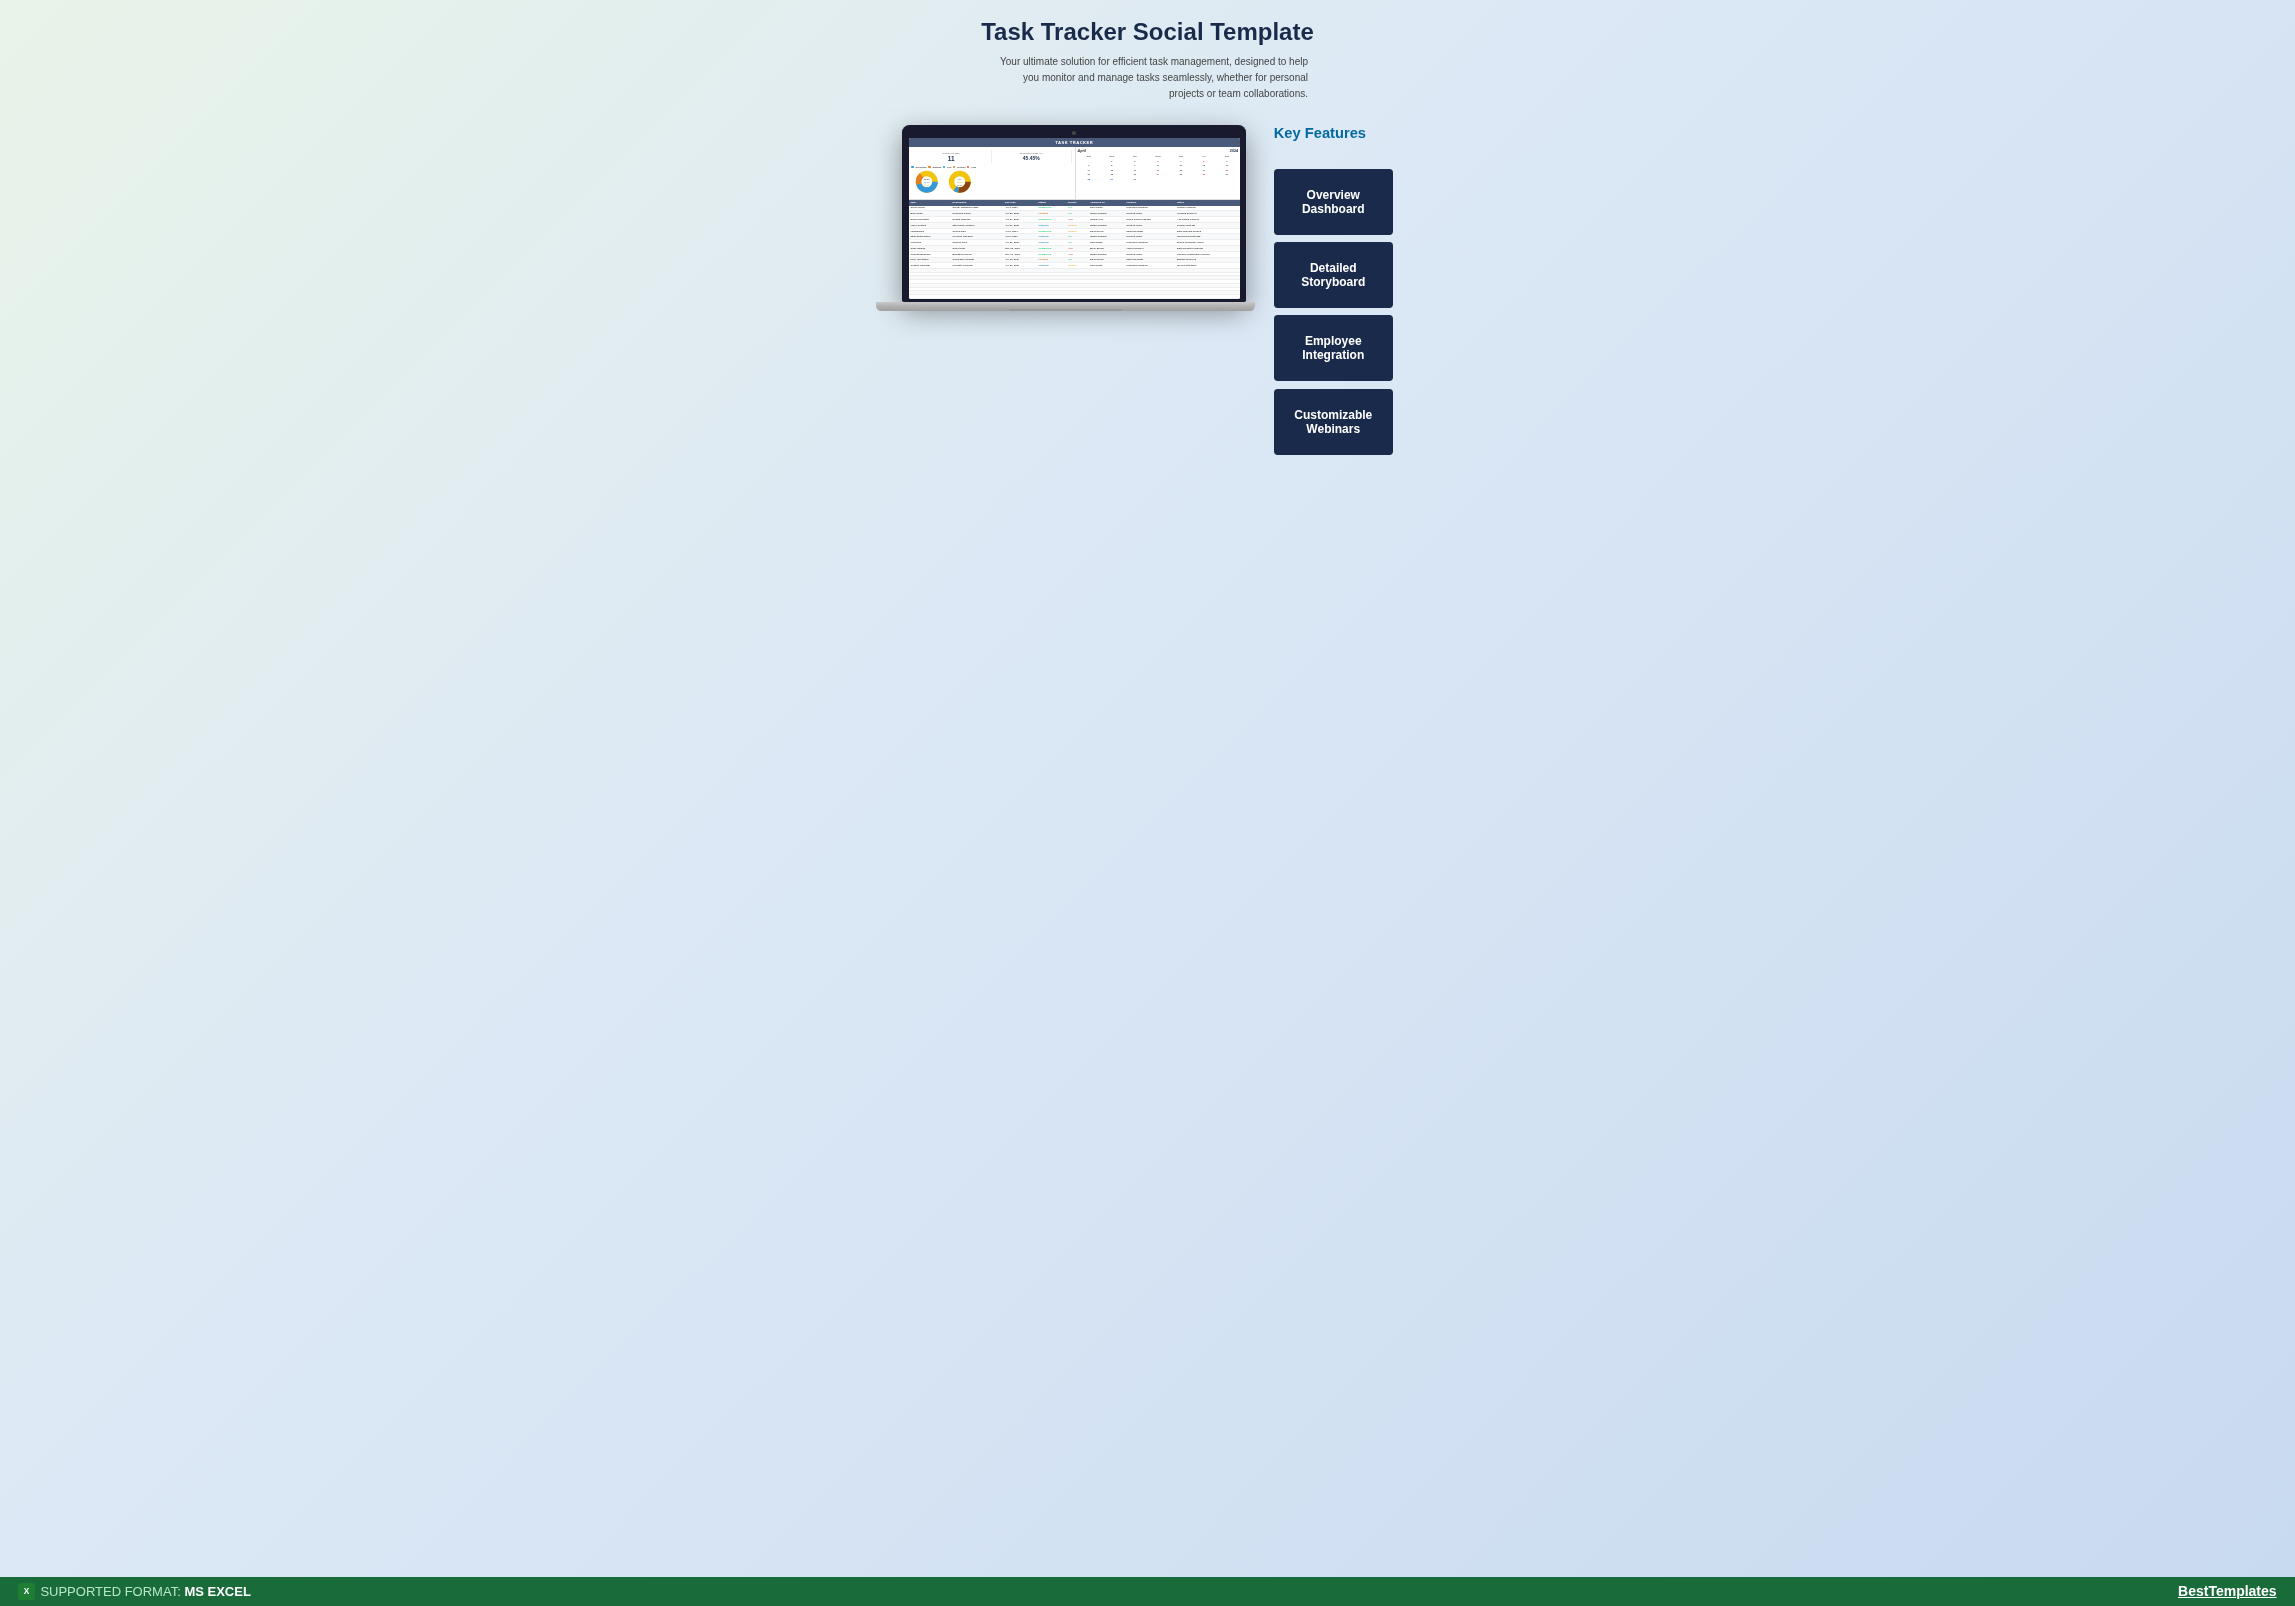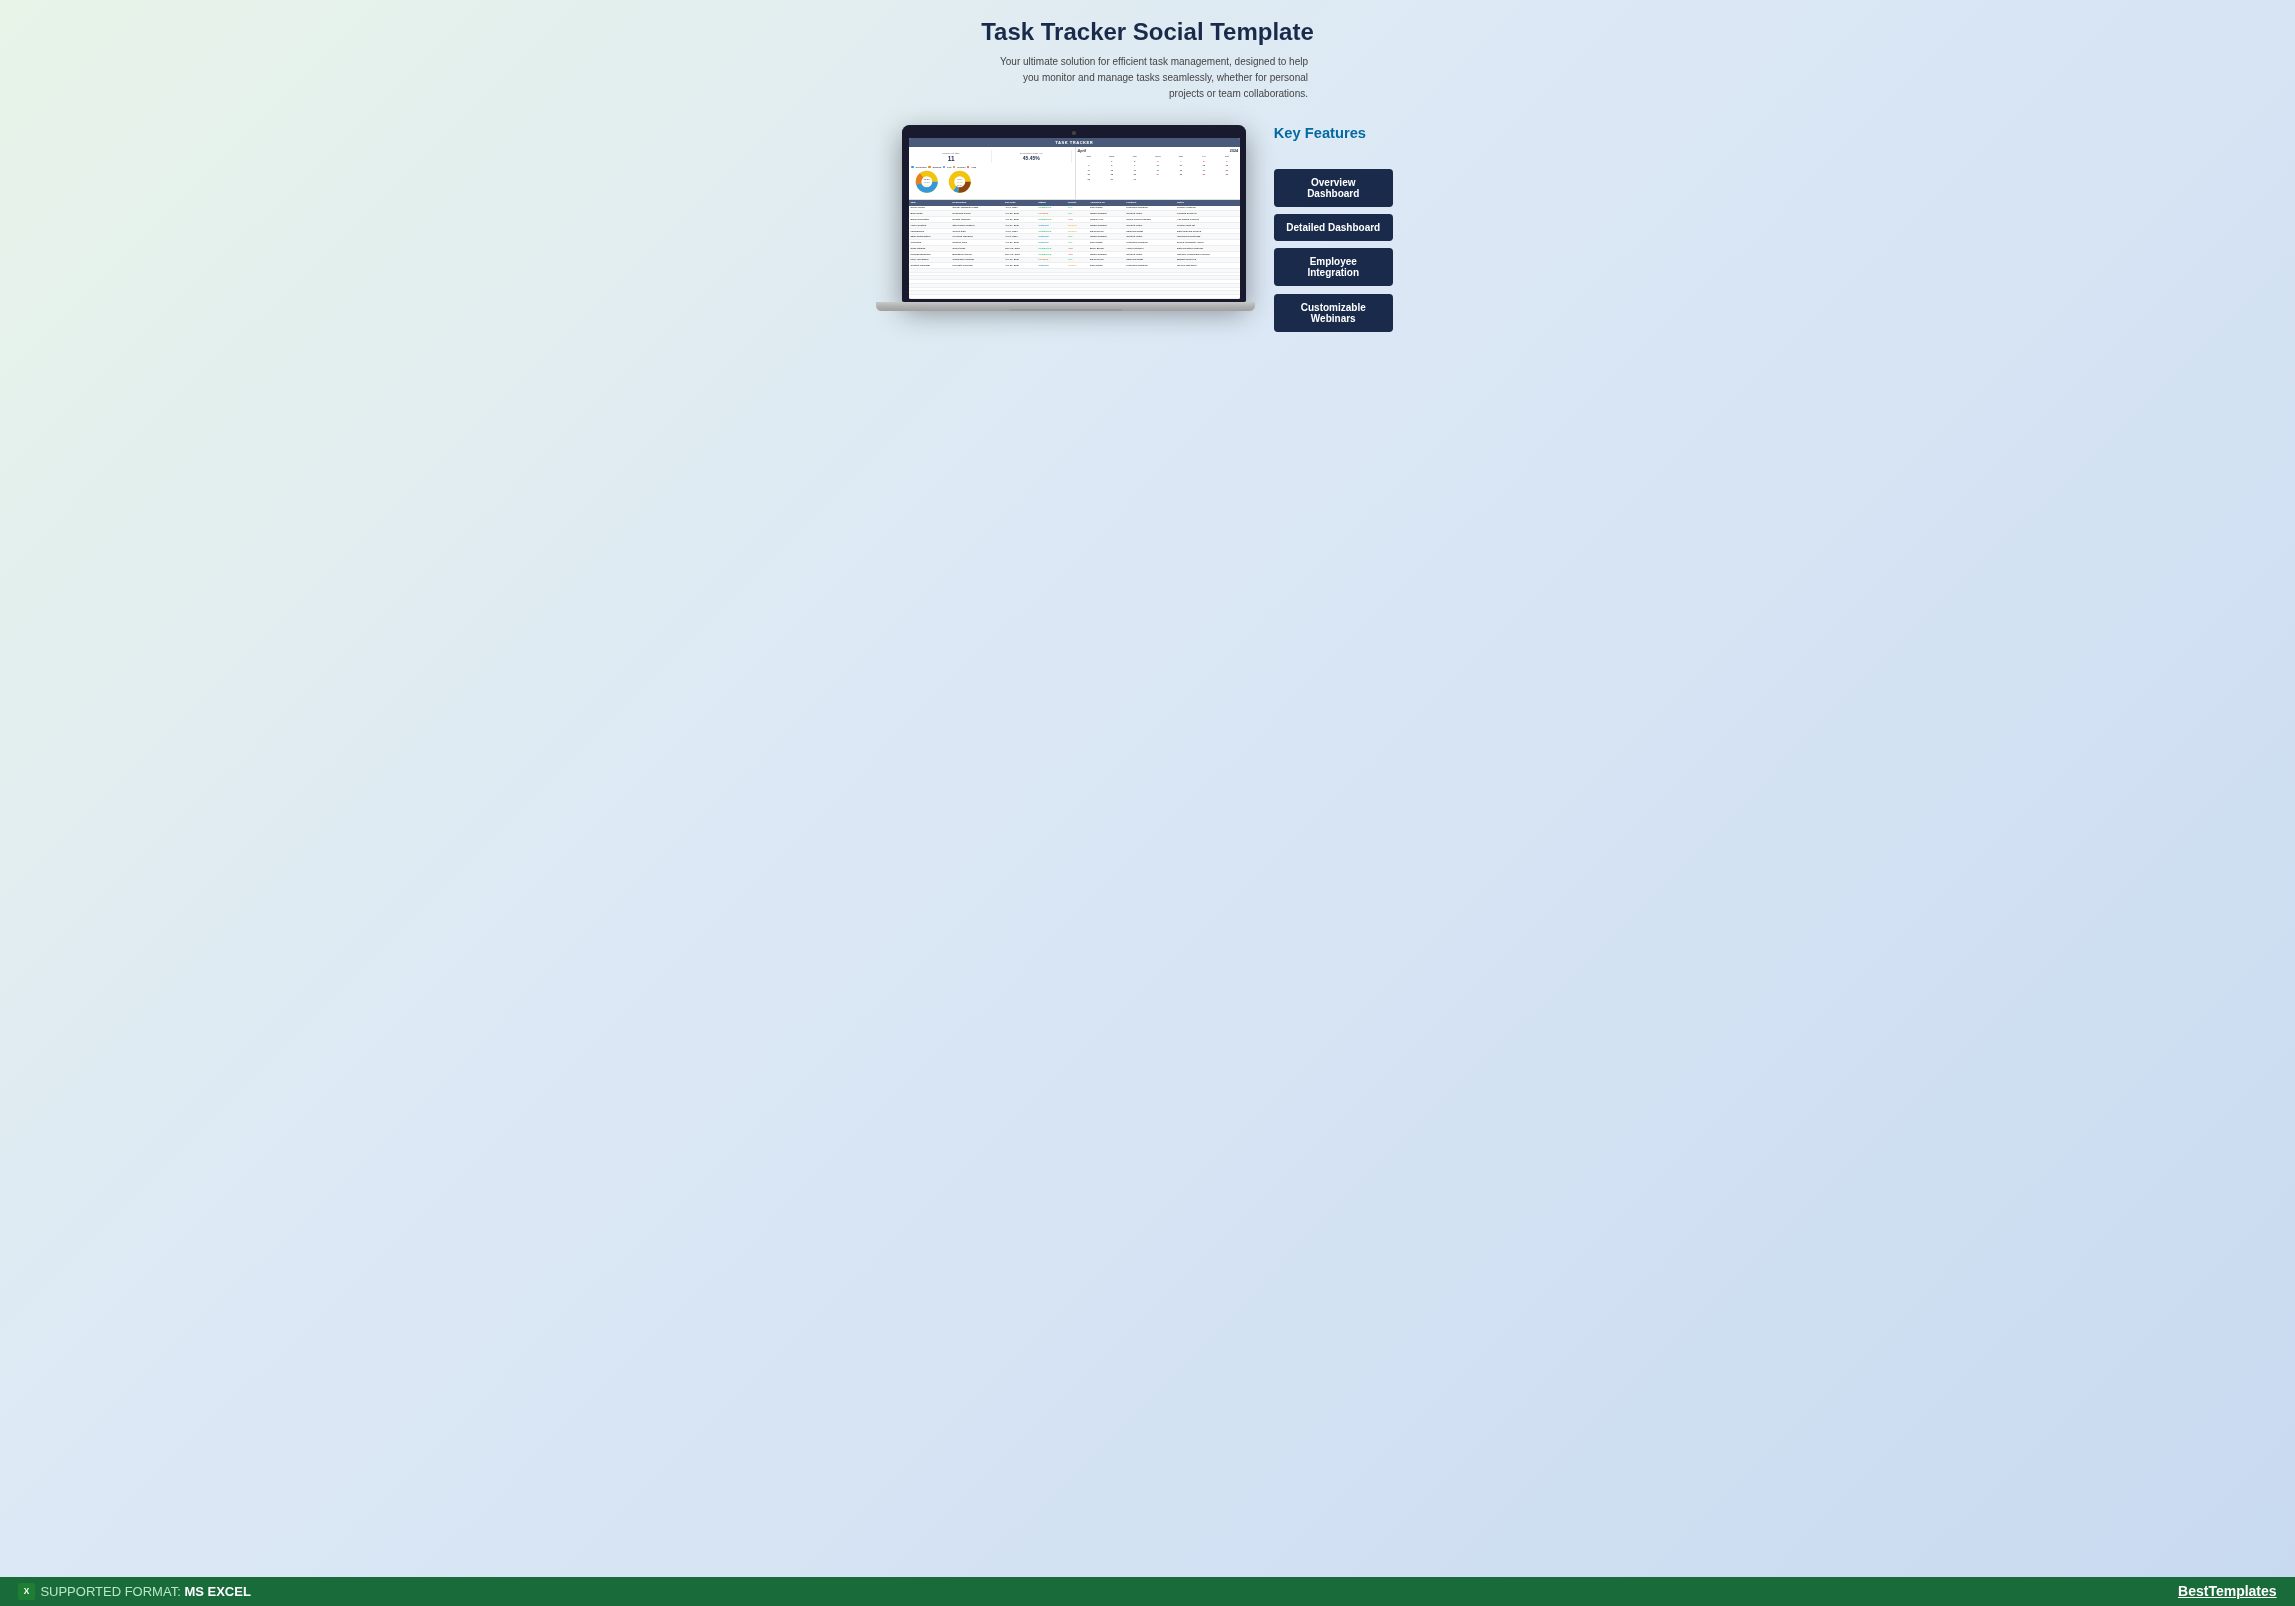--- a/index.html
+++ b/index.html
@@ -289,23 +289,23 @@
       color: #0369a1;
       margin-bottom: 28px;
     }
 
     .feature-btn {
       display: block;
       width: 100%;
       background: #1a2a4a;
       color: white;
       border: none;
-      padding: 8px 11px;
+      padding: 19px 11px;
       border-radius: 3.7px;
-      font-size: 10px;
+      font-size: 12px;
       font-weight: 600;
       text-align: center;
       margin-bottom: 7.3px;
       cursor: pointer;
     }
 
     
     .footer {
       background: #1a6b3a;
       padding: 6.4px 18.4px;
@@ -690,21 +690,21 @@
             </table>
           </div>
         </div>
       </div>
       <div class="laptop-base"></div>
     </div>
 
     <div class="features-panel">
       <h2 class="features-title">Key Features</h2>
       <button class="feature-btn">Overview Dashboard</button>
-      <button class="feature-btn">Detailed Dashboard</button>
+      <button class="feature-btn">Detailed Storyboard</button>
       <button class="feature-btn">Employee Integration</button>
       <button class="feature-btn">Customizable Webinars</button>
     </div>
   </div>
 </div>
 
 <div class="footer">
   <div class="footer-left">
     <div class="excel-icon">X</div>
     <span class="footer-text">

